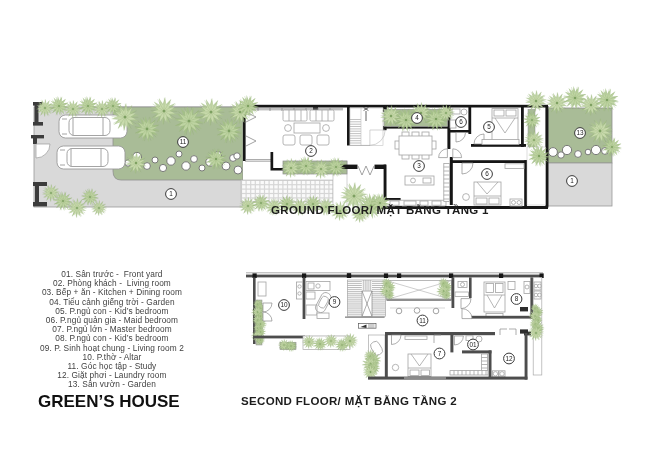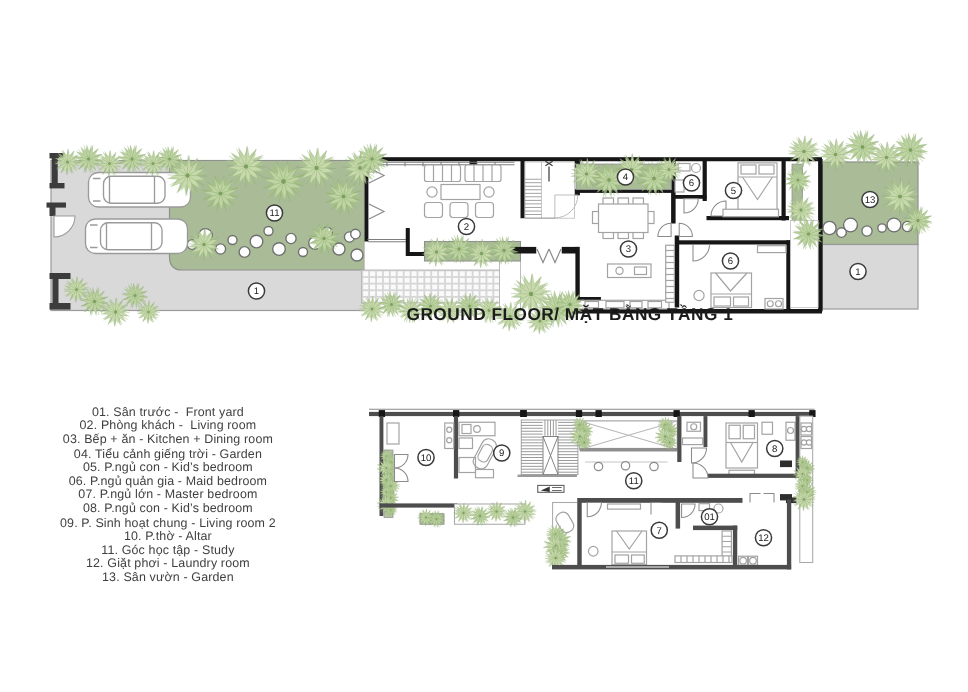--- a/index.html
+++ b/index.html
@@ -1331,16 +1331,18 @@
 
 <g>
           <circle cx="509" cy="358.5" r="5.4" fill="#fff" stroke="#3a3a3a" stroke-width="1"></circle>
           <text x="509" y="360.8" font-size="6.4" fill="#222" text-anchor="middle" font-family="Liberation Sans, sans-serif">12</text>
         </g>
 </g>
 </svg>
 
 <div class="title" style="left:236px; top:204px;margin-left:35px;">GROUND FLOOR/ MẶT BẰNG TẦNG 1</div>
 
+<div class="title" style="left:241px; top:395px;">SECOND FLOOR/ MẶT BẰNG TẦNG 2</div>
 
 <div id="legend">01. Sân trước -&nbsp; Front yard<br>02. Phòng khách -&nbsp; Living room<br>03. Bếp + ăn - Kitchen + Dining room<br>04. Tiểu cảnh giếng trời - Garden<br>05. P.ngủ con - Kid’s bedroom<br>06. P.ngủ quản gia - Maid bedroom<br>07. P.ngủ lớn - Master bedroom<br>08. P.ngủ con - Kid’s bedroom<br>09. P. Sinh hoạt chung - Living room 2<br>10. P.thờ - Altar<br>11. Góc học tập - Study<br>12. Giặt phơi - Laundry room<br>13. Sân vườn - Garden</div>
 
+<div id="house">GREEN’S HOUSE</div>
 </div>
 
 </body></html>

